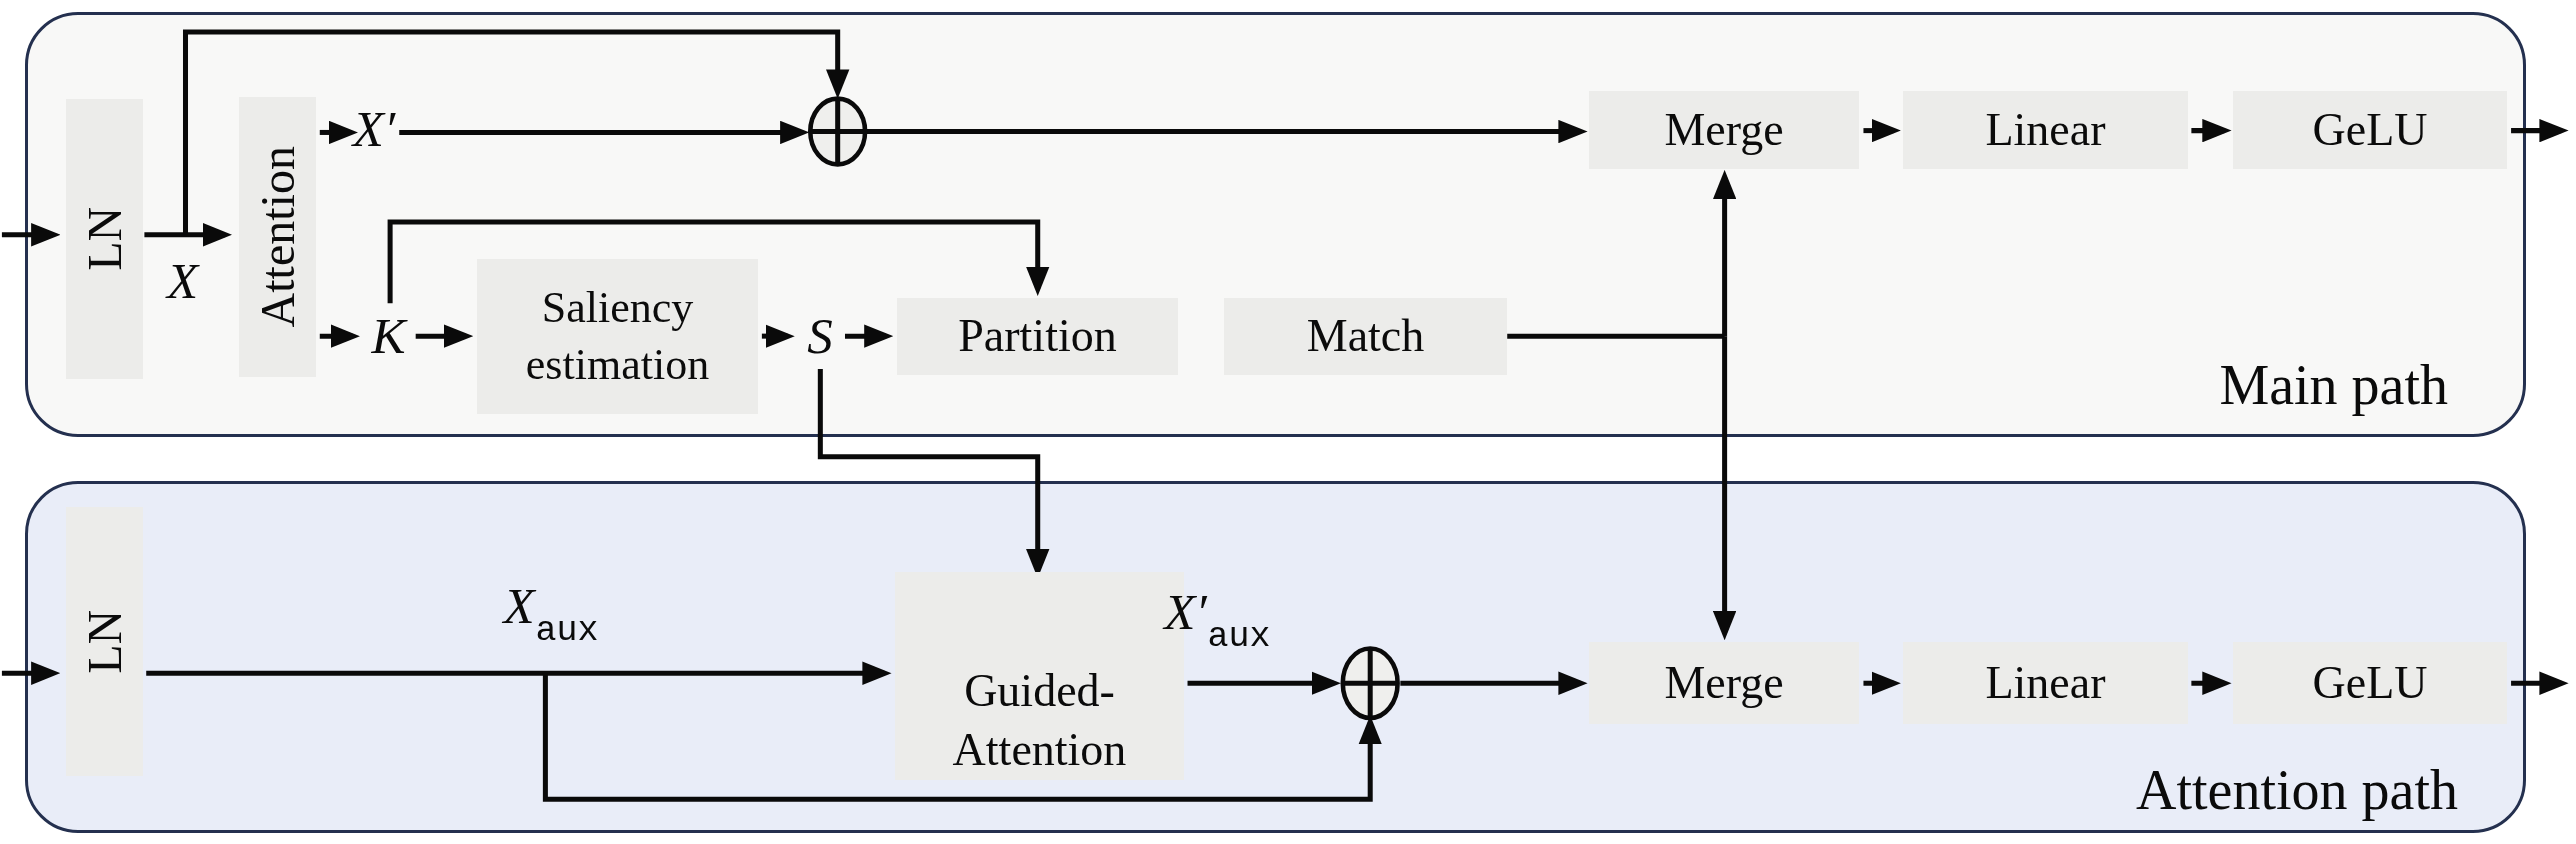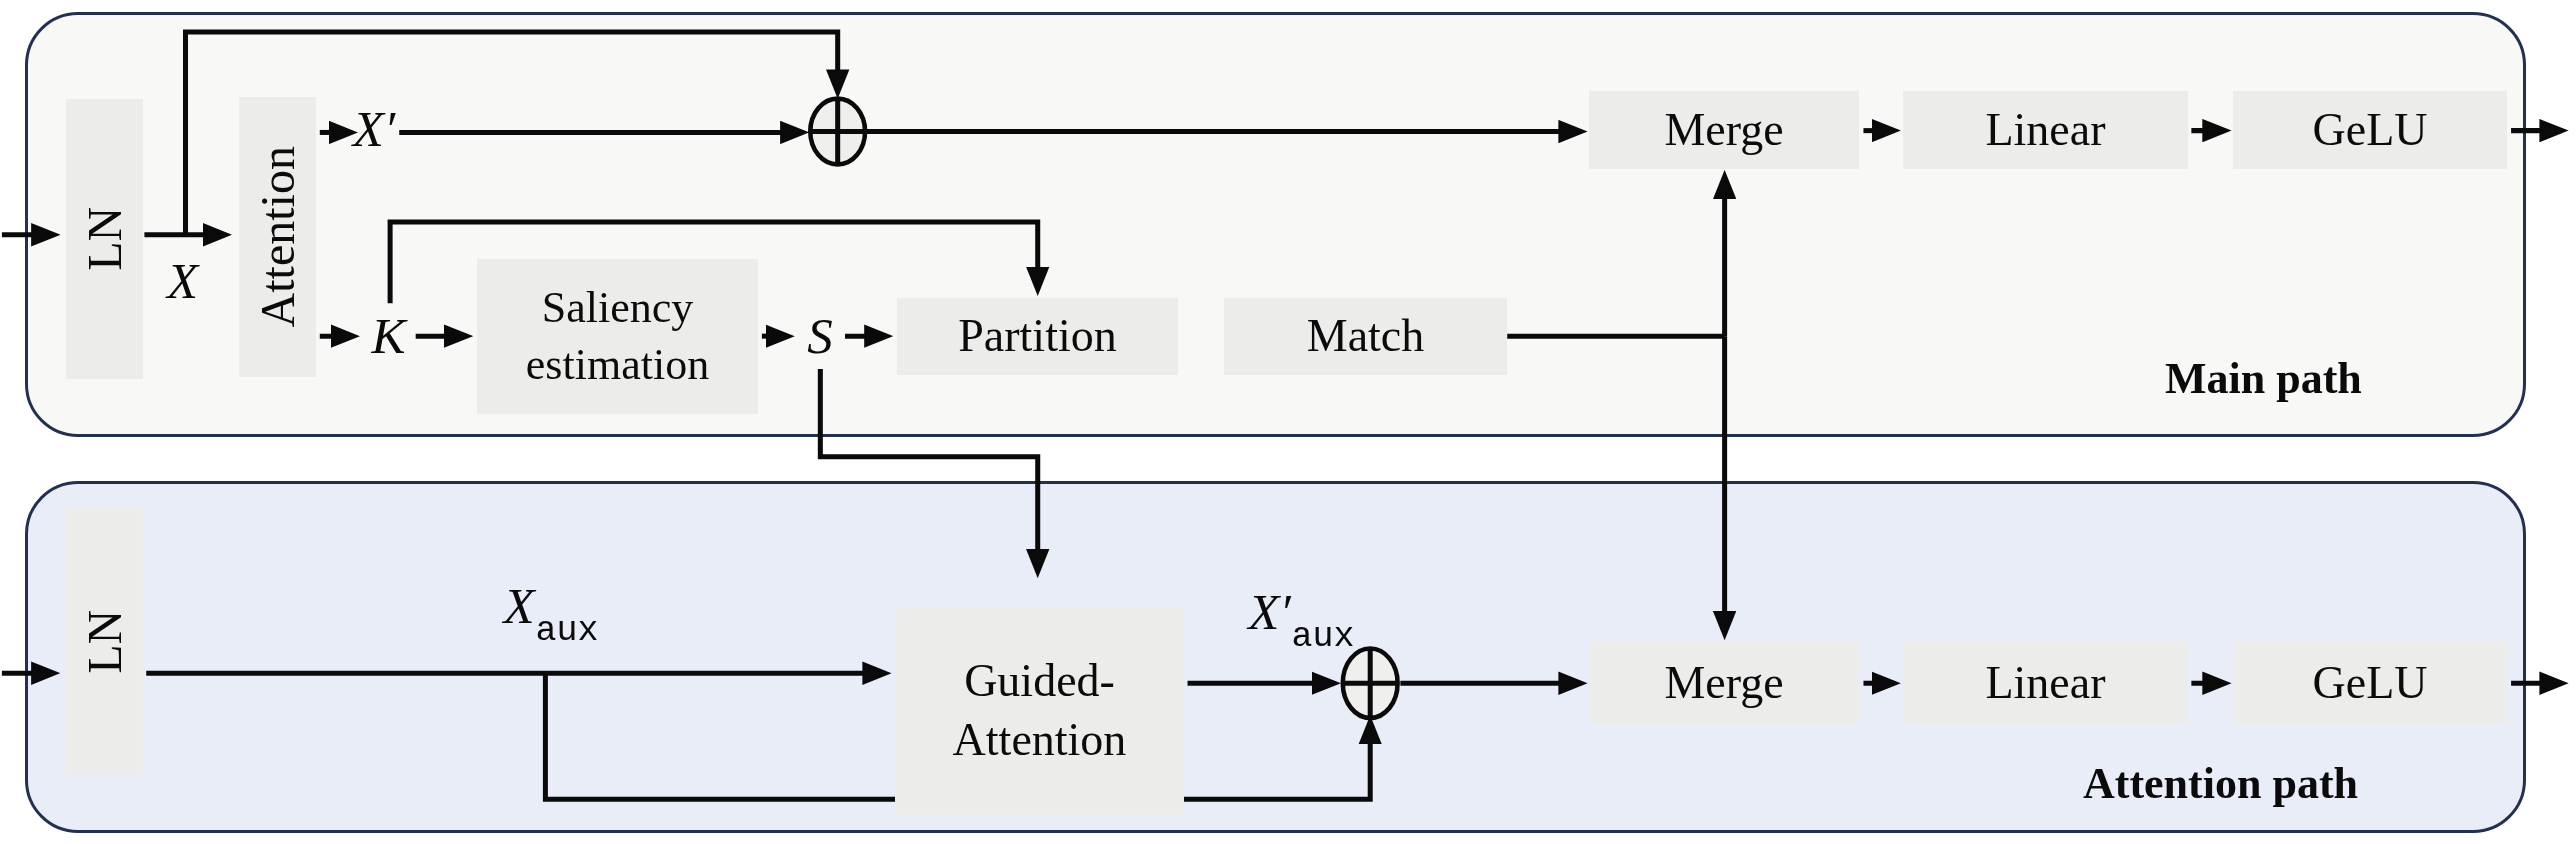--- a/index.html
+++ b/index.html
@@ -26,21 +26,21 @@
     position:absolute;z-index:10;background:var(--box-bg);
     display:flex;align-items:center;justify-content:center;text-align:center;
     font-size:46px;line-height:1.28;box-sizing:border-box;
   }
   .box .rot{transform:rotate(-90deg);white-space:nowrap;font-size:48px;}
   .mlabel{
     position:absolute;z-index:12;font-style:italic;font-size:51px;
     text-align:center;white-space:nowrap;
   }
   .mlabel sub{font-style:normal;font-size:35px;position:relative;top:5.5px;left:0.9px;line-height:0;font-family:Liberation Mono, monospace;}
-  .pathlabel{position:absolute;z-index:12;font-size:44px;text-align:left;white-space:nowrap;font-weight:bold;}
+  .pathlabel{position:absolute;z-index:12;font-size:56px;text-align:right;white-space:nowrap;}
 </style>
 </head>
 <body>
 
 <div class="canvas">
 
   <div class="panel panel-main"></div>
   <div class="panel panel-aux"></div>
 
   <svg class="wires" width="2576" height="844" viewBox="0 0 2820 924">
@@ -111,41 +111,41 @@
   <div class="box" style="left:1903px;top:91px;width:285px;height:78px;">
     <span>Linear</span>
   </div>
   <div class="box" style="left:2233px;top:91px;width:274px;height:78px;">
     <span>GeLU</span>
   </div>
 
   <div class="box" style="left:66px;top:507px;width:77px;height:269px;">
     <span class="rot">LN</span>
   </div>
-  <div class="box" style="left:895px;top:607px;width:289px;height:208px;">
+  <div class="box" style="left:895px;top:572px;width:289px;height:208px;align-items:flex-end;">
     <span>Guided-Attention</span>
   </div>
   <div class="box" style="left:1589px;top:642px;width:270px;height:82px;">
     <span>Merge</span>
   </div>
   <div class="box" style="left:1903px;top:642px;width:285px;height:82px;">
     <span>Linear</span>
   </div>
   <div class="box" style="left:2233px;top:642px;width:274px;height:82px;">
     <span>GeLU</span>
   </div>
 
   <div class="mlabel" style="left:146px;top:252px;width:73px;">X</div>
   <div class="mlabel" style="left:333px;top:100px;width:82px;">X′</div>
   <div class="mlabel" style="left:352px;top:307px;width:73px;">K</div>
   <div class="mlabel" style="left:787px;top:307px;width:66px;">S</div>
   <div class="mlabel" style="left:482px;top:577px;width:137px;">
     <span>X</span><sub>aux</sub>
   </div>
-  <div class="mlabel" style="left:1228px;top:583px;width:146px;">
+  <div class="mlabel" style="left:1144px;top:583px;width:146px;">
     <span>X′</span><sub>aux</sub>
   </div>
 
   <div class="pathlabel" style="left:2165px;top:353px;width:283px;">Main path</div>
   <div class="pathlabel" style="left:2083px;top:758px;width:375px;">Attention path</div>
 
 </div>
 
 
 </body></html>

